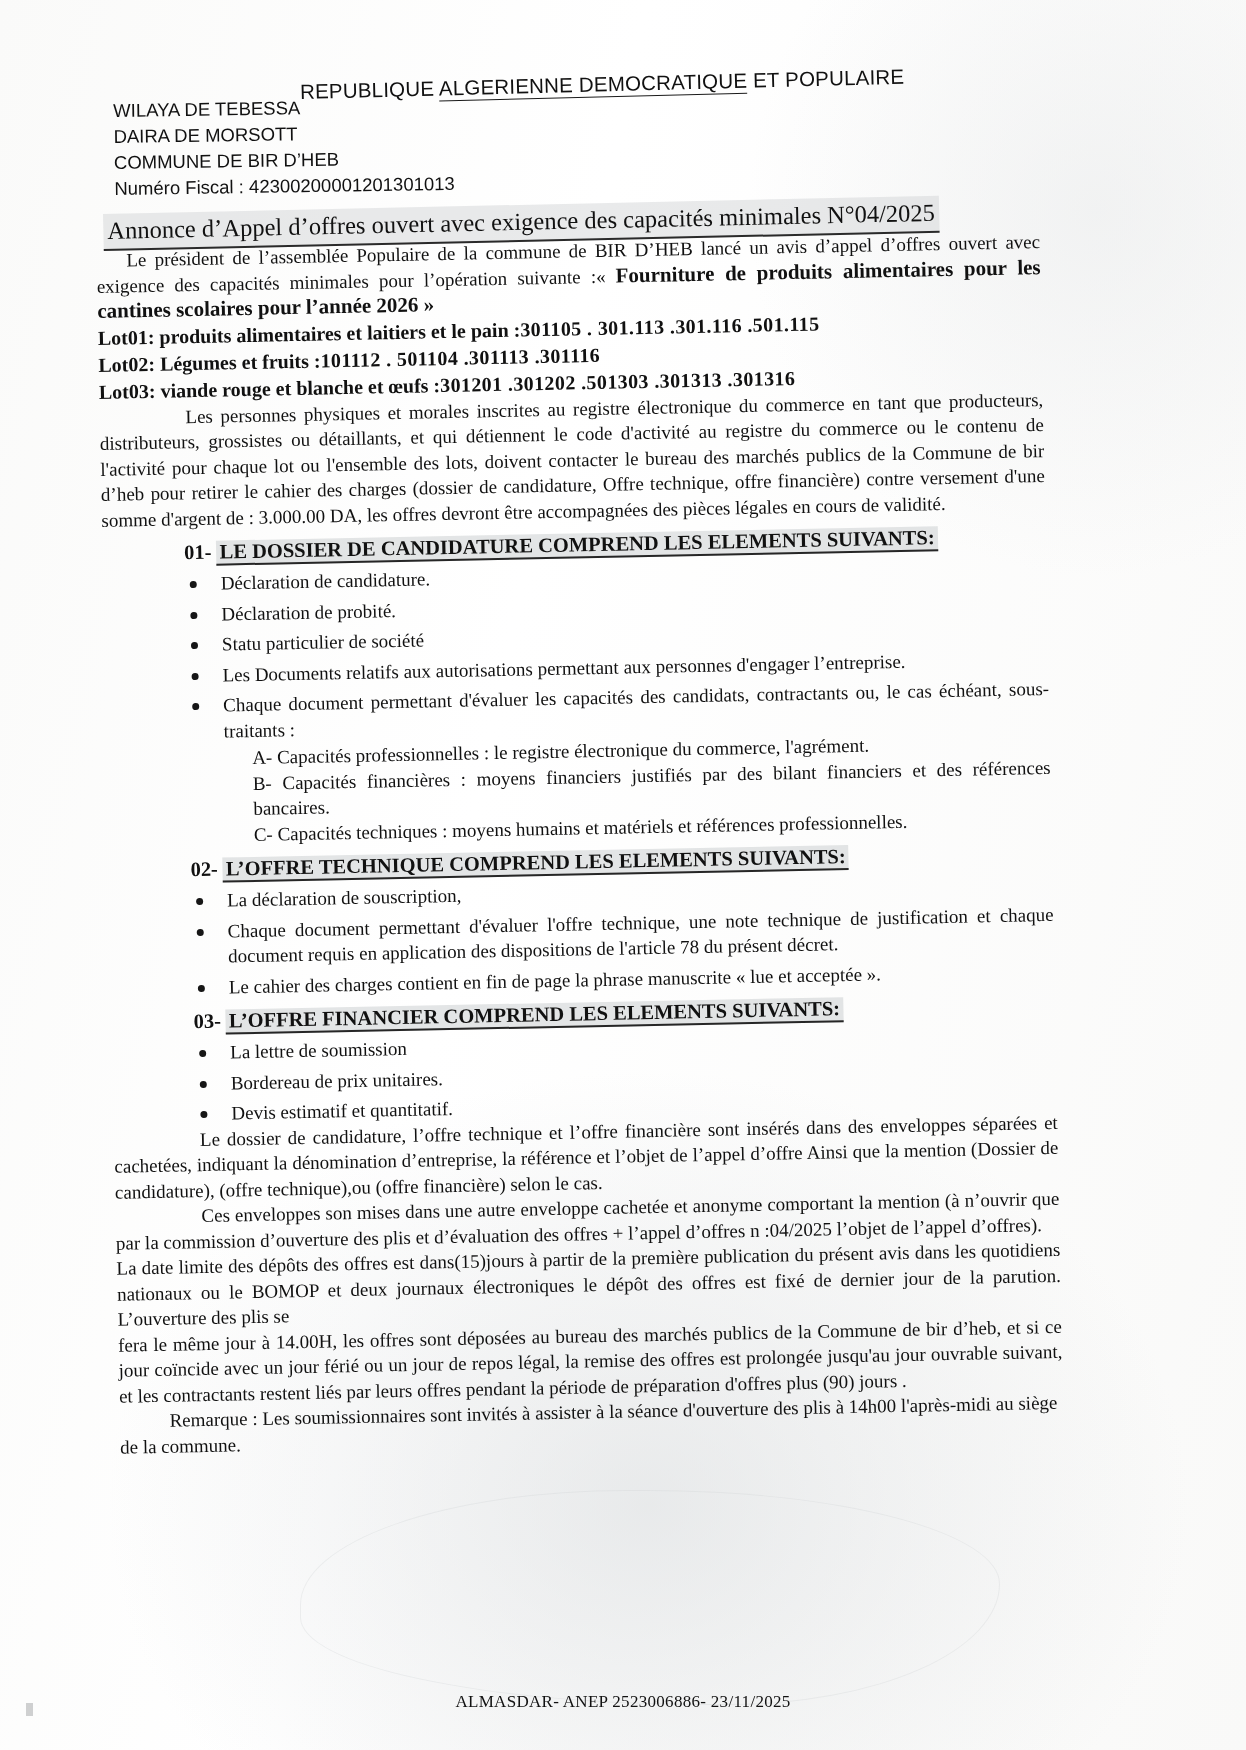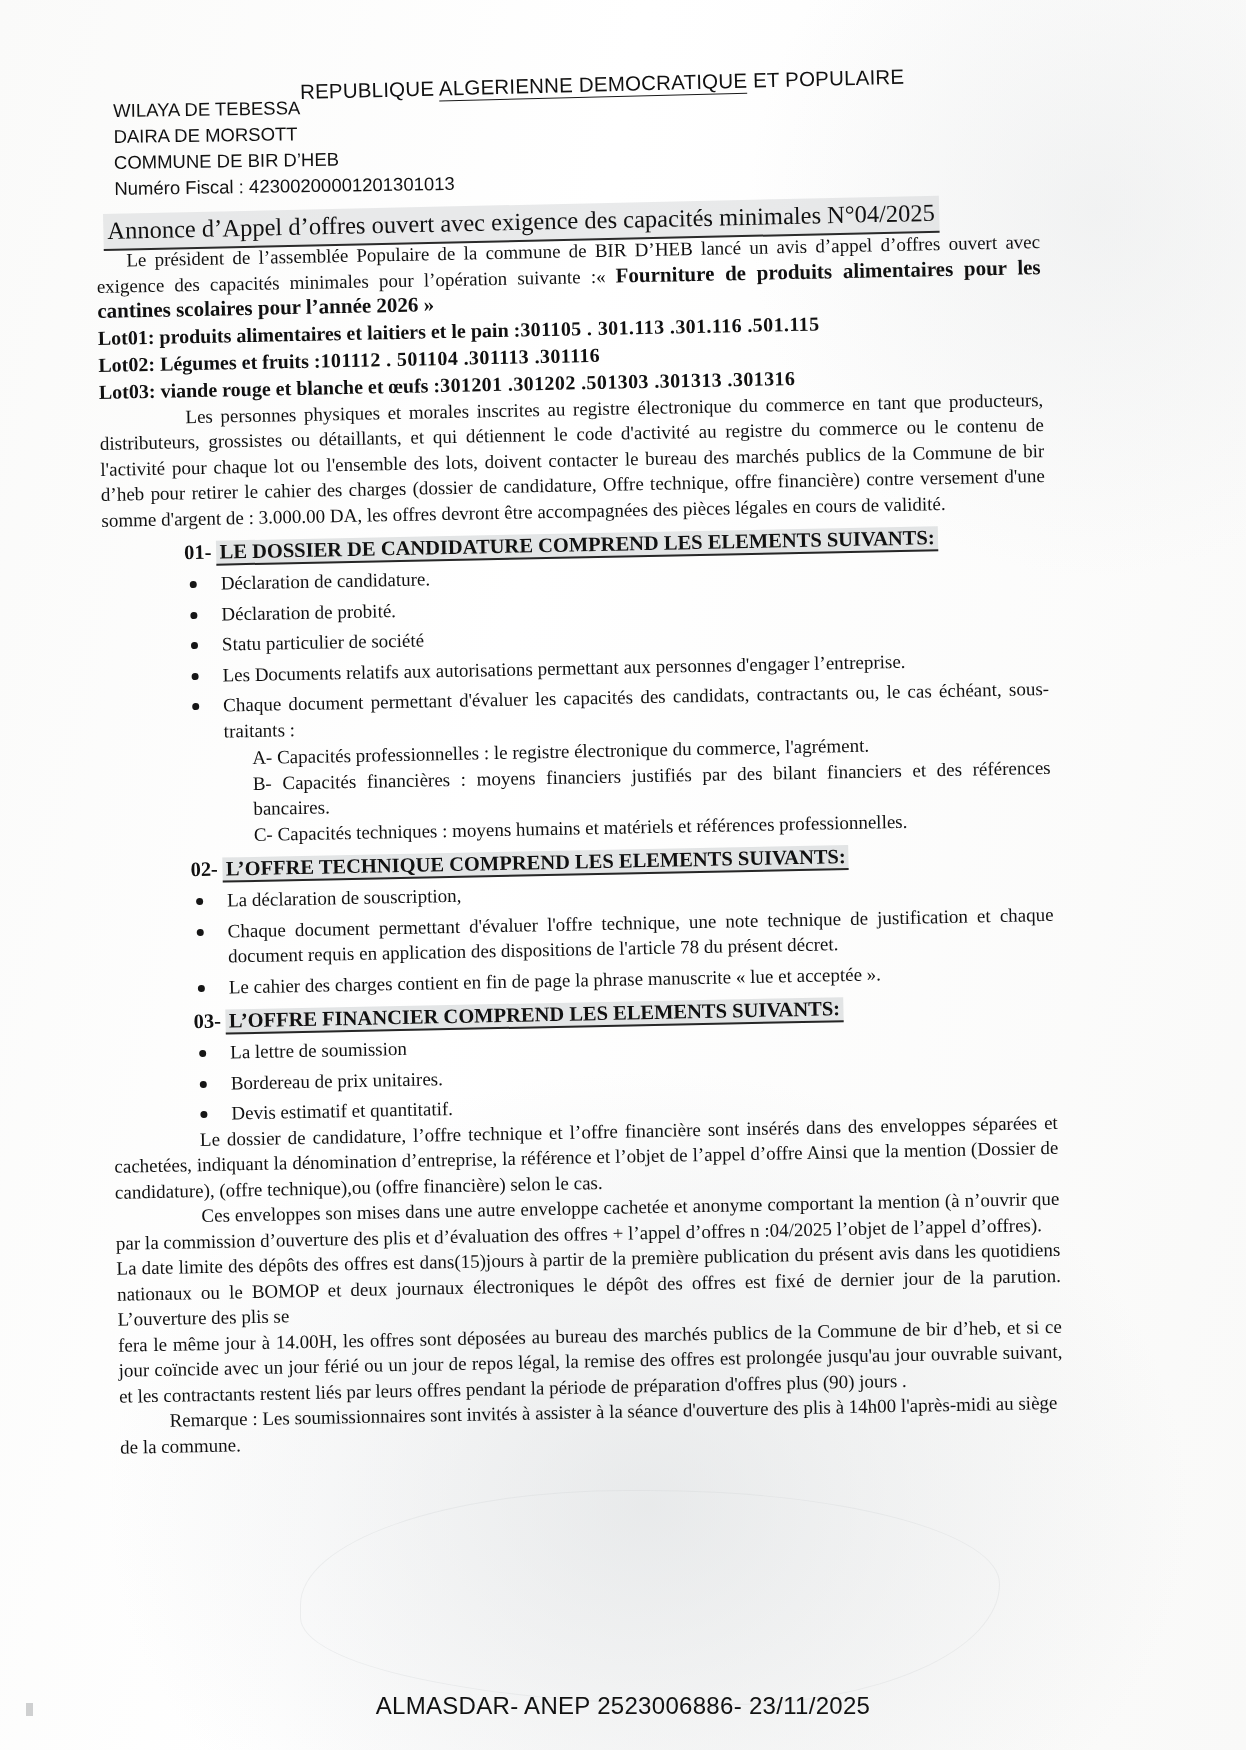--- a/index.html
+++ b/index.html
@@ -167,22 +167,22 @@
   .remark { margin-top: 4px; text-indent: 50px; }
   .remark-indent { margin-left: 178px; }
 
   
   .footer {
     position: absolute;
     left: 0;
     right: 0;
     top: 1692px;
     text-align: center;
-    font-family: Liberation Sans, sans-serif;
-    font-size: 24px;
+    font-family: Liberation Serif, serif;
+    font-size: 17px;
     letter-spacing: .3px;
   }
   .edge-mark {
     position: absolute;
     left: 26px;
     top: 1703px;
     width: 7px;
     height: 13px;
     background: rgba(120,124,126,0.35);
   }

